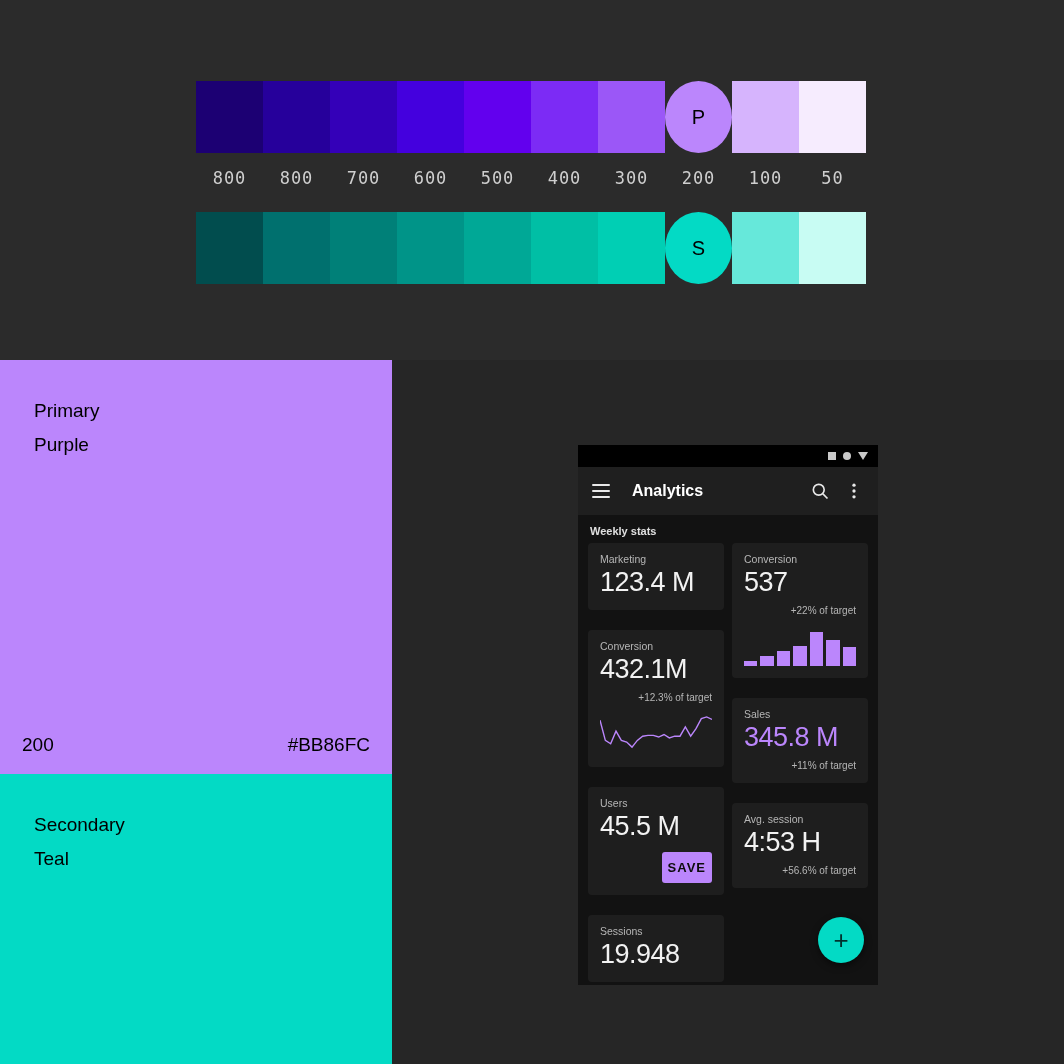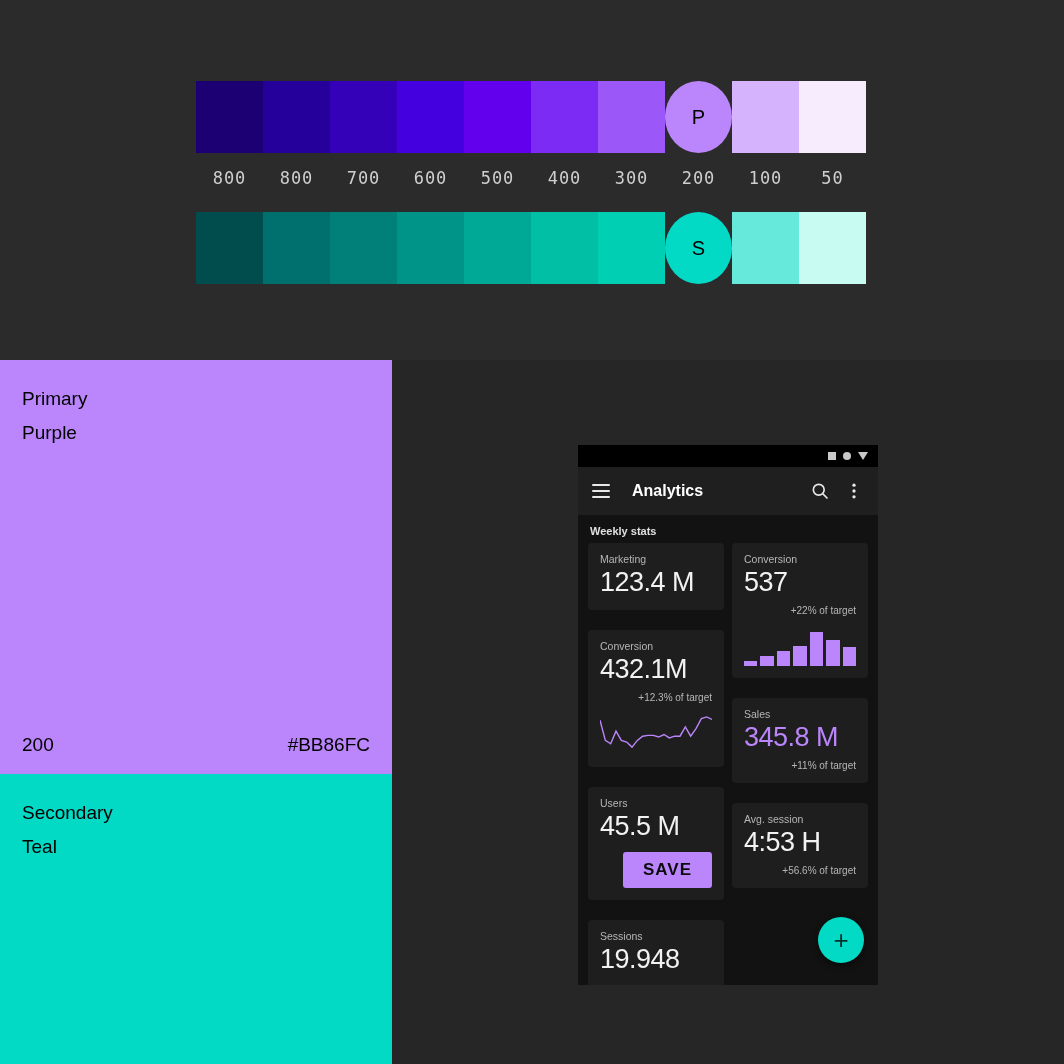--- a/index.html
+++ b/index.html
@@ -38,21 +38,21 @@
   }
   .tick {
     width: 67px; text-align: center;
     font-family: "DejaVu Sans Mono", monospace;
     font-size: 17px; color: #cfcfcf; letter-spacing: 1px;
   }
 
   
   .color-panel {
     position: absolute; left: 0; width: 392px;
-    padding: 22px; color: #000;
+    padding: 34px; color: #000;
   }
   .color-panel.primary   { top: 360px; height: 414px; }
   .color-panel.secondary { top: 774px; height: 350px; }
   .cp-name { font-size: 19px; line-height: 34px; }
   .cp-foot {
     position: absolute; left: 22px; right: 22px; bottom: 18px;
     display: flex; justify-content: space-between;
     font-size: 19px;
   }
 
@@ -106,22 +106,22 @@
   }
   .card-label { font-size: 10.5px; color: #b6b6b6; margin-bottom: 2px; }
   .card-value { font-size: 27px; color: #f2f2f2; font-weight: 300; letter-spacing: -.5px; }
   .card-value.accent { color: #bb86fc; }
   .card-sub { font-size: 10px; color: #b6b6b6; margin-top: 7px; text-align: right; }
 
   .save-btn {
     align-self: flex-end; margin-top: 10px;
     background: #bb86fc; color: #0c0c0c;
     border: 0; border-radius: 3px;
-    font-size: 17px; font-weight: bold; letter-spacing: 1px;
-    padding: 8px 20px; font-family: "Liberation Sans", sans-serif;
+    font-size: 13px; font-weight: bold; letter-spacing: 1px;
+    padding: 8px 6px; font-family: "Liberation Sans", sans-serif;
     cursor: pointer;
   }
   .save-wrap { display: flex; justify-content: flex-end; }
 
   .bars { display: flex; align-items: flex-end; gap: 3px; height: 42px; margin-top: 8px; }
   .bar { flex: 1; background: #bb86fc; }
 
   .fab {
     position: absolute; right: 14px; bottom: 22px;
     width: 46px; height: 46px; border-radius: 50%;

